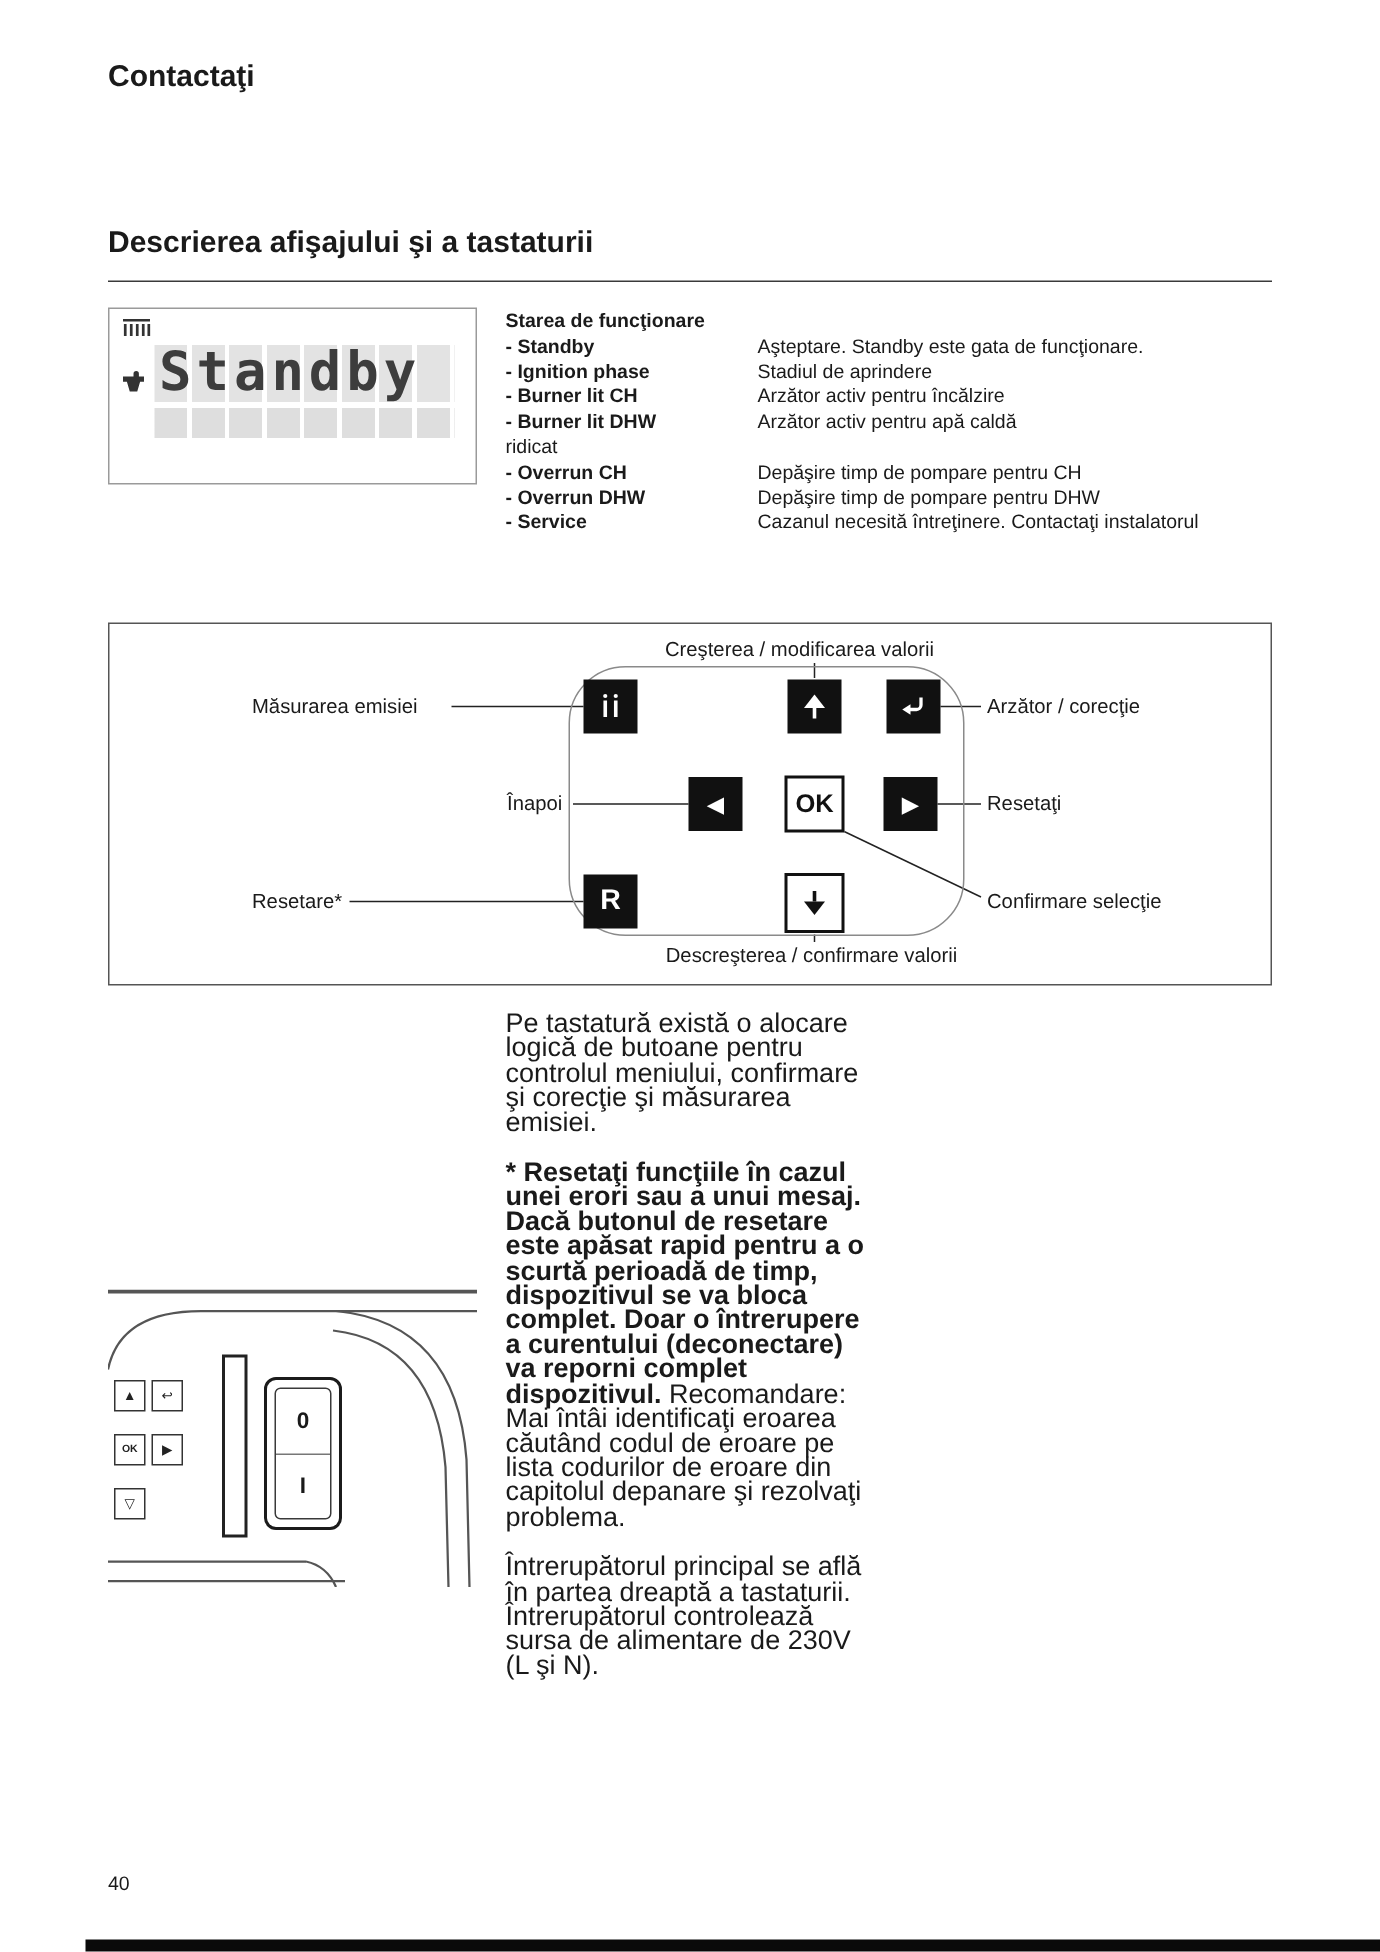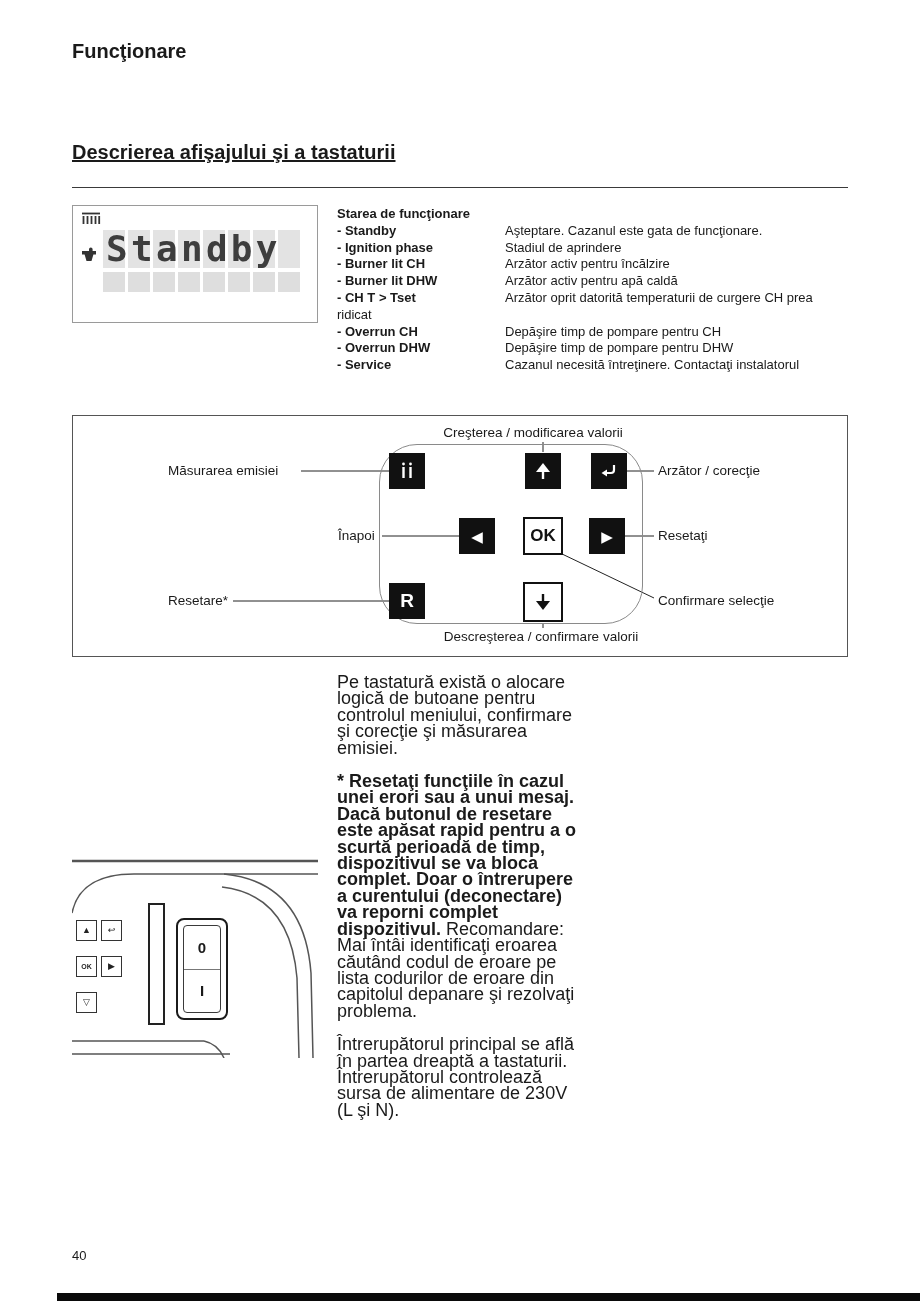--- a/index.html
+++ b/index.html
@@ -5,21 +5,21 @@
   * { margin:0; padding:0; box-sizing:border-box; }
   html,body { background:#fff; }
   body {
     width:920px; height:1301px; position:relative; overflow:hidden;
     font-family:"Liberation Sans", sans-serif; color:#1a1a1a;
   }
   .abs { position:absolute; }
 
   
   .chapter { left:72px; top:40px; font-size:20px; font-weight:bold; }
-  .section-title { left:72px; top:141px; font-size:20px; font-weight:bold;text-decoration:underline; }
+  .section-title { left:72px; top:151px; font-size:20px; font-weight:bold; }
   .rule { left:72px; top:187px; width:776px; height:1px; background:#3a3a3a; }
 
   
   .display-box { left:72px; top:205px; width:246px; height:118px; border:1px solid #9a9a9a; background:#fff; }
   .icon-radiator { position:absolute; left:8px; top:6px; }
   .icon-tap { position:absolute; left:7px; top:40px; }
   .lcd { position:absolute; left:30px; top:24px; }
   .lcd-row1 {
     width:200px; height:38px; line-height:38px; padding-left:3px;
     font-family:"DejaVu Sans Mono", monospace; font-weight:bold;
@@ -81,21 +81,21 @@
   .switch-half { flex:1; display:flex; align-items:center; justify-content:center; font-weight:bold; font-size:15px; }
   .switch-half.off { border-bottom:1px solid #777; }
 
   
   .page-number { left:72px; top:1248px; font-size:13px; }
   .bottom-bar { left:57px; top:1293px; width:863px; height:8px; background:#0a0a0a; }
 </style>
 </head>
 <body>
 
-<div class="abs chapter">Funcţionare</div>
+<div class="abs chapter">Contactaţi</div>
 <div class="abs section-title">Descrierea afişajului şi a tastaturii</div>
 <div class="abs rule"></div>
 
 <div class="abs display-box">
   <svg class="icon-radiator" width="20" height="13" viewBox="0 0 20 13">
     <line x1="1" y1="1.5" x2="19" y2="1.5" stroke="#333" stroke-width="1.8"></line>
     <line x1="2.5" y1="4" x2="2.5" y2="12" stroke="#333" stroke-width="1.8"></line>
     <line x1="6.5" y1="4" x2="6.5" y2="12" stroke="#333" stroke-width="1.8"></line>
     <line x1="10.5" y1="4" x2="10.5" y2="12" stroke="#333" stroke-width="1.8"></line>
     <line x1="14.5" y1="4" x2="14.5" y2="12" stroke="#333" stroke-width="1.8"></line>
@@ -107,37 +107,33 @@
   <div class="lcd">
     <div class="lcd-row1">Standby</div>
     <div class="lcd-row2"></div>
   </div>
 </div>
 
 <div class="abs status-list">
   <div class="status-header">Starea de funcţionare</div>
   <div class="srow">
     <span class="slabel">- Standby</span>
-    <span class="sdesc">Aşteptare. Cazanul este gata de funcţionare.</span>
+    <span class="sdesc">Aşteptare. Standby este gata de funcţionare.</span>
   </div>
   <div class="srow">
     <span class="slabel">- Ignition phase</span>
     <span class="sdesc">Stadiul de aprindere</span>
   </div>
   <div class="srow">
     <span class="slabel">- Burner lit CH</span>
     <span class="sdesc">Arzător activ pentru încălzire</span>
   </div>
   <div class="srow">
     <span class="slabel">- Burner lit DHW</span>
     <span class="sdesc">Arzător activ pentru apă caldă</span>
-  </div>
-  <div class="srow">
-    <span class="slabel">- CH T &gt; Tset</span>
-    <span class="sdesc">Arzător oprit datorită temperaturii de curgere CH prea</span>
   </div>
   <div class="srow">
     <span class="slabel plain">ridicat</span>
     <span class="sdesc"></span>
   </div>
   <div class="srow">
     <span class="slabel">- Overrun CH</span>
     <span class="sdesc">Depăşire timp de pompare pentru CH</span>
   </div>
   <div class="srow">

